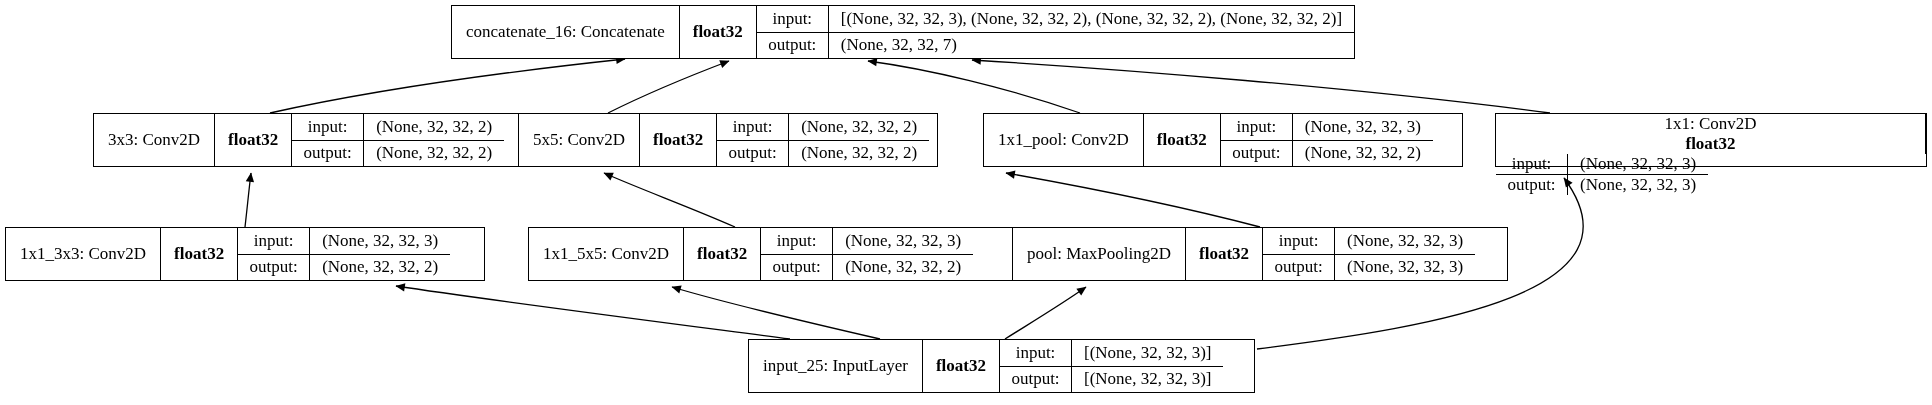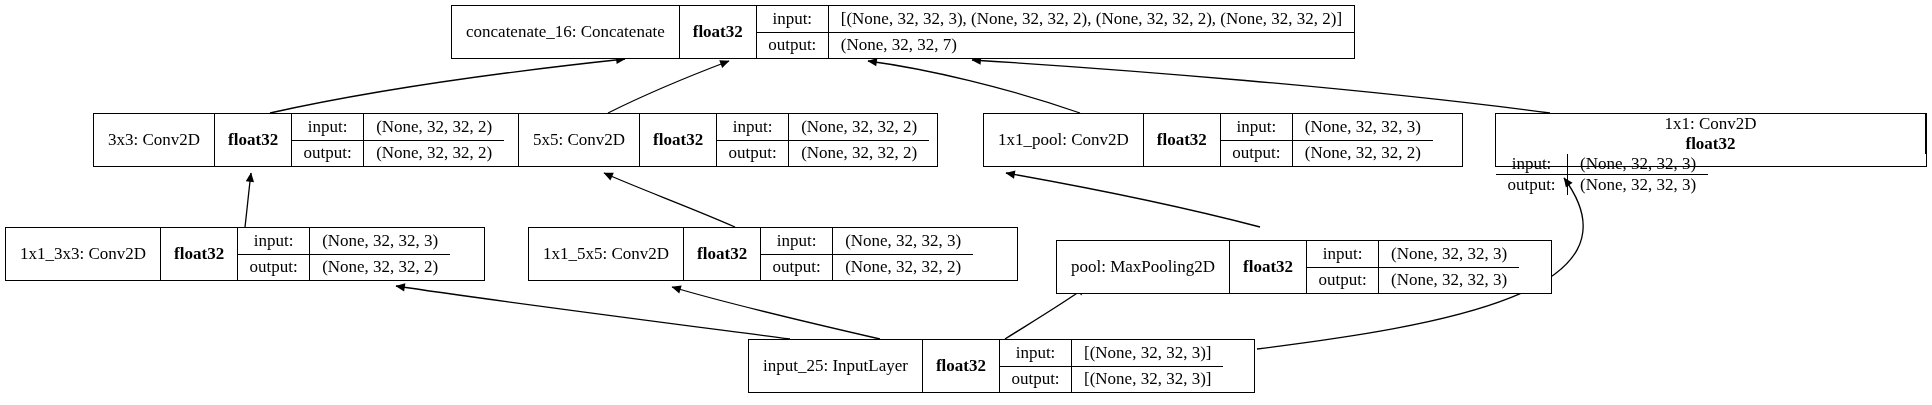--- a/index.html
+++ b/index.html
@@ -192,21 +192,21 @@
         <div class="io-label">input:</div>
         <div class="io-value">(None, 32, 32, 3)</div>
       </div>
       <div class="io-row">
         <div class="io-label">output:</div>
         <div class="io-value">(None, 32, 32, 2)</div>
       </div>
     </div>
   </div>
 
-  <div class="node" style="left:1012px; top:240px; min-width:496px;margin-left:44px;">
+  <div class="node" style="left:1012px; top:227px; min-width:496px;">
     <div class="cell name">pool: MaxPooling2D</div>
     <div class="cell dtype">float32</div>
     <div class="io">
       <div class="io-row in">
         <div class="io-label">input:</div>
         <div class="io-value">(None, 32, 32, 3)</div>
       </div>
       <div class="io-row">
         <div class="io-label">output:</div>
         <div class="io-value">(None, 32, 32, 3)</div>

